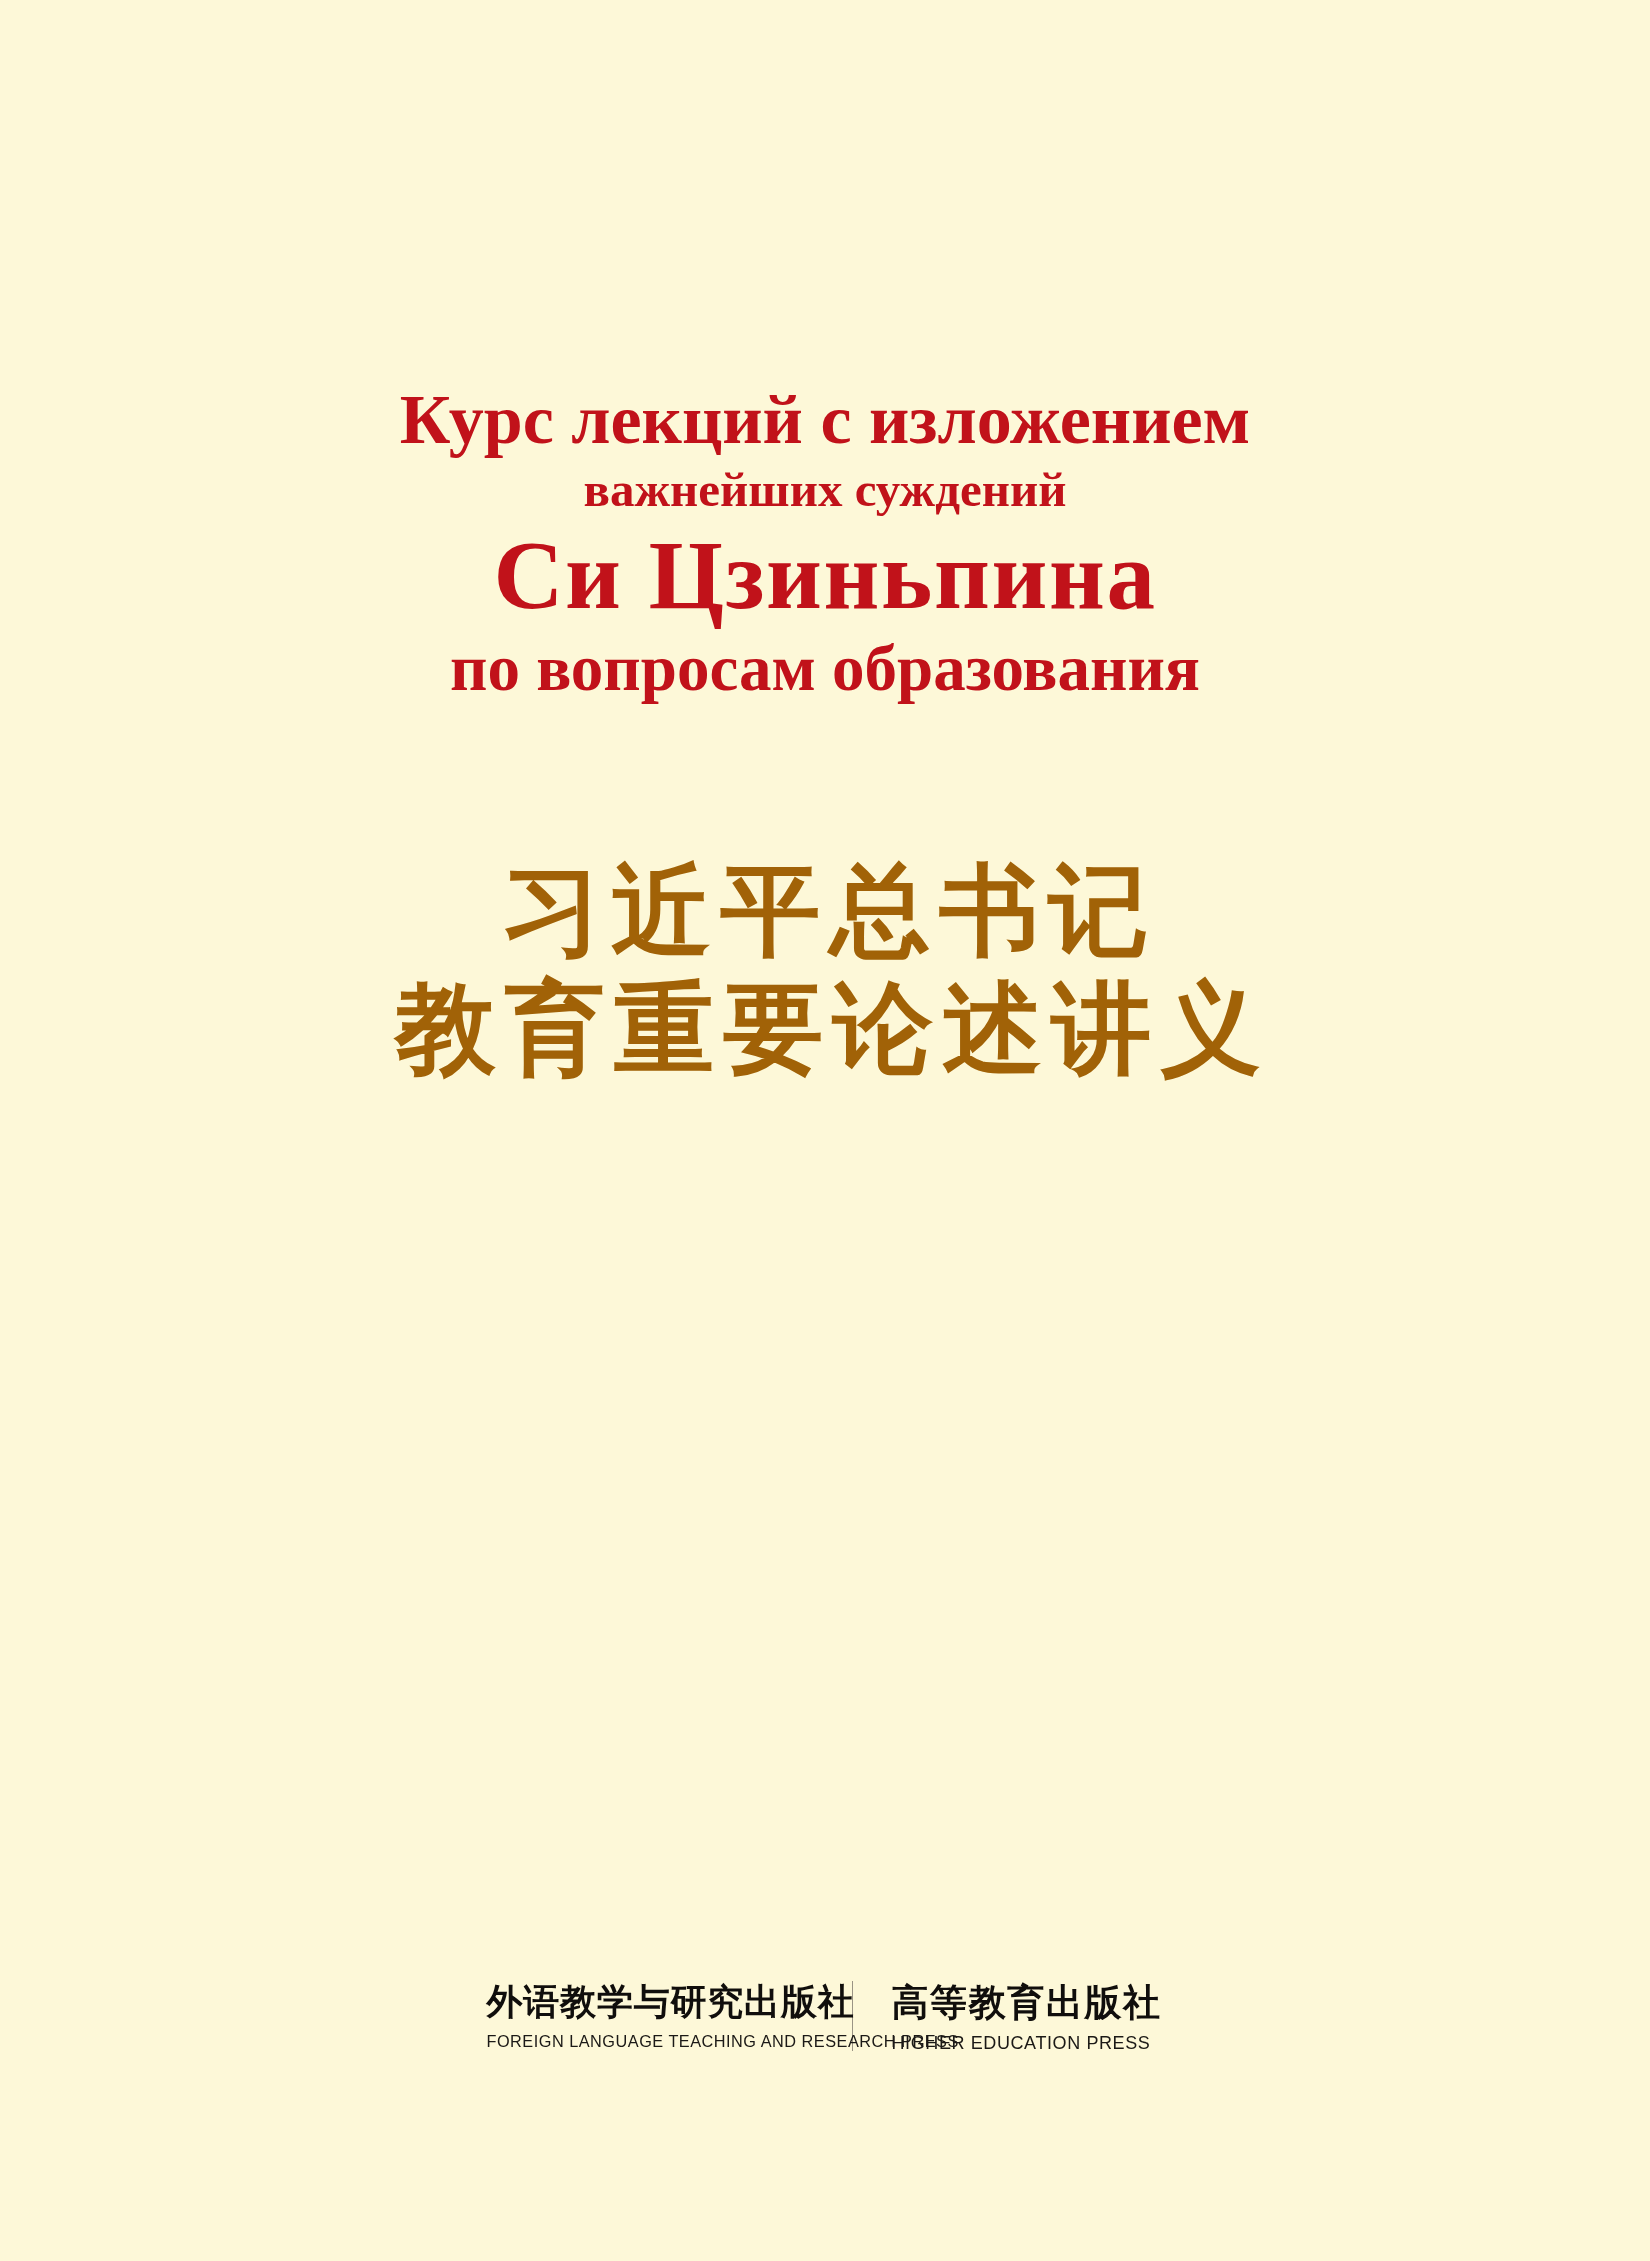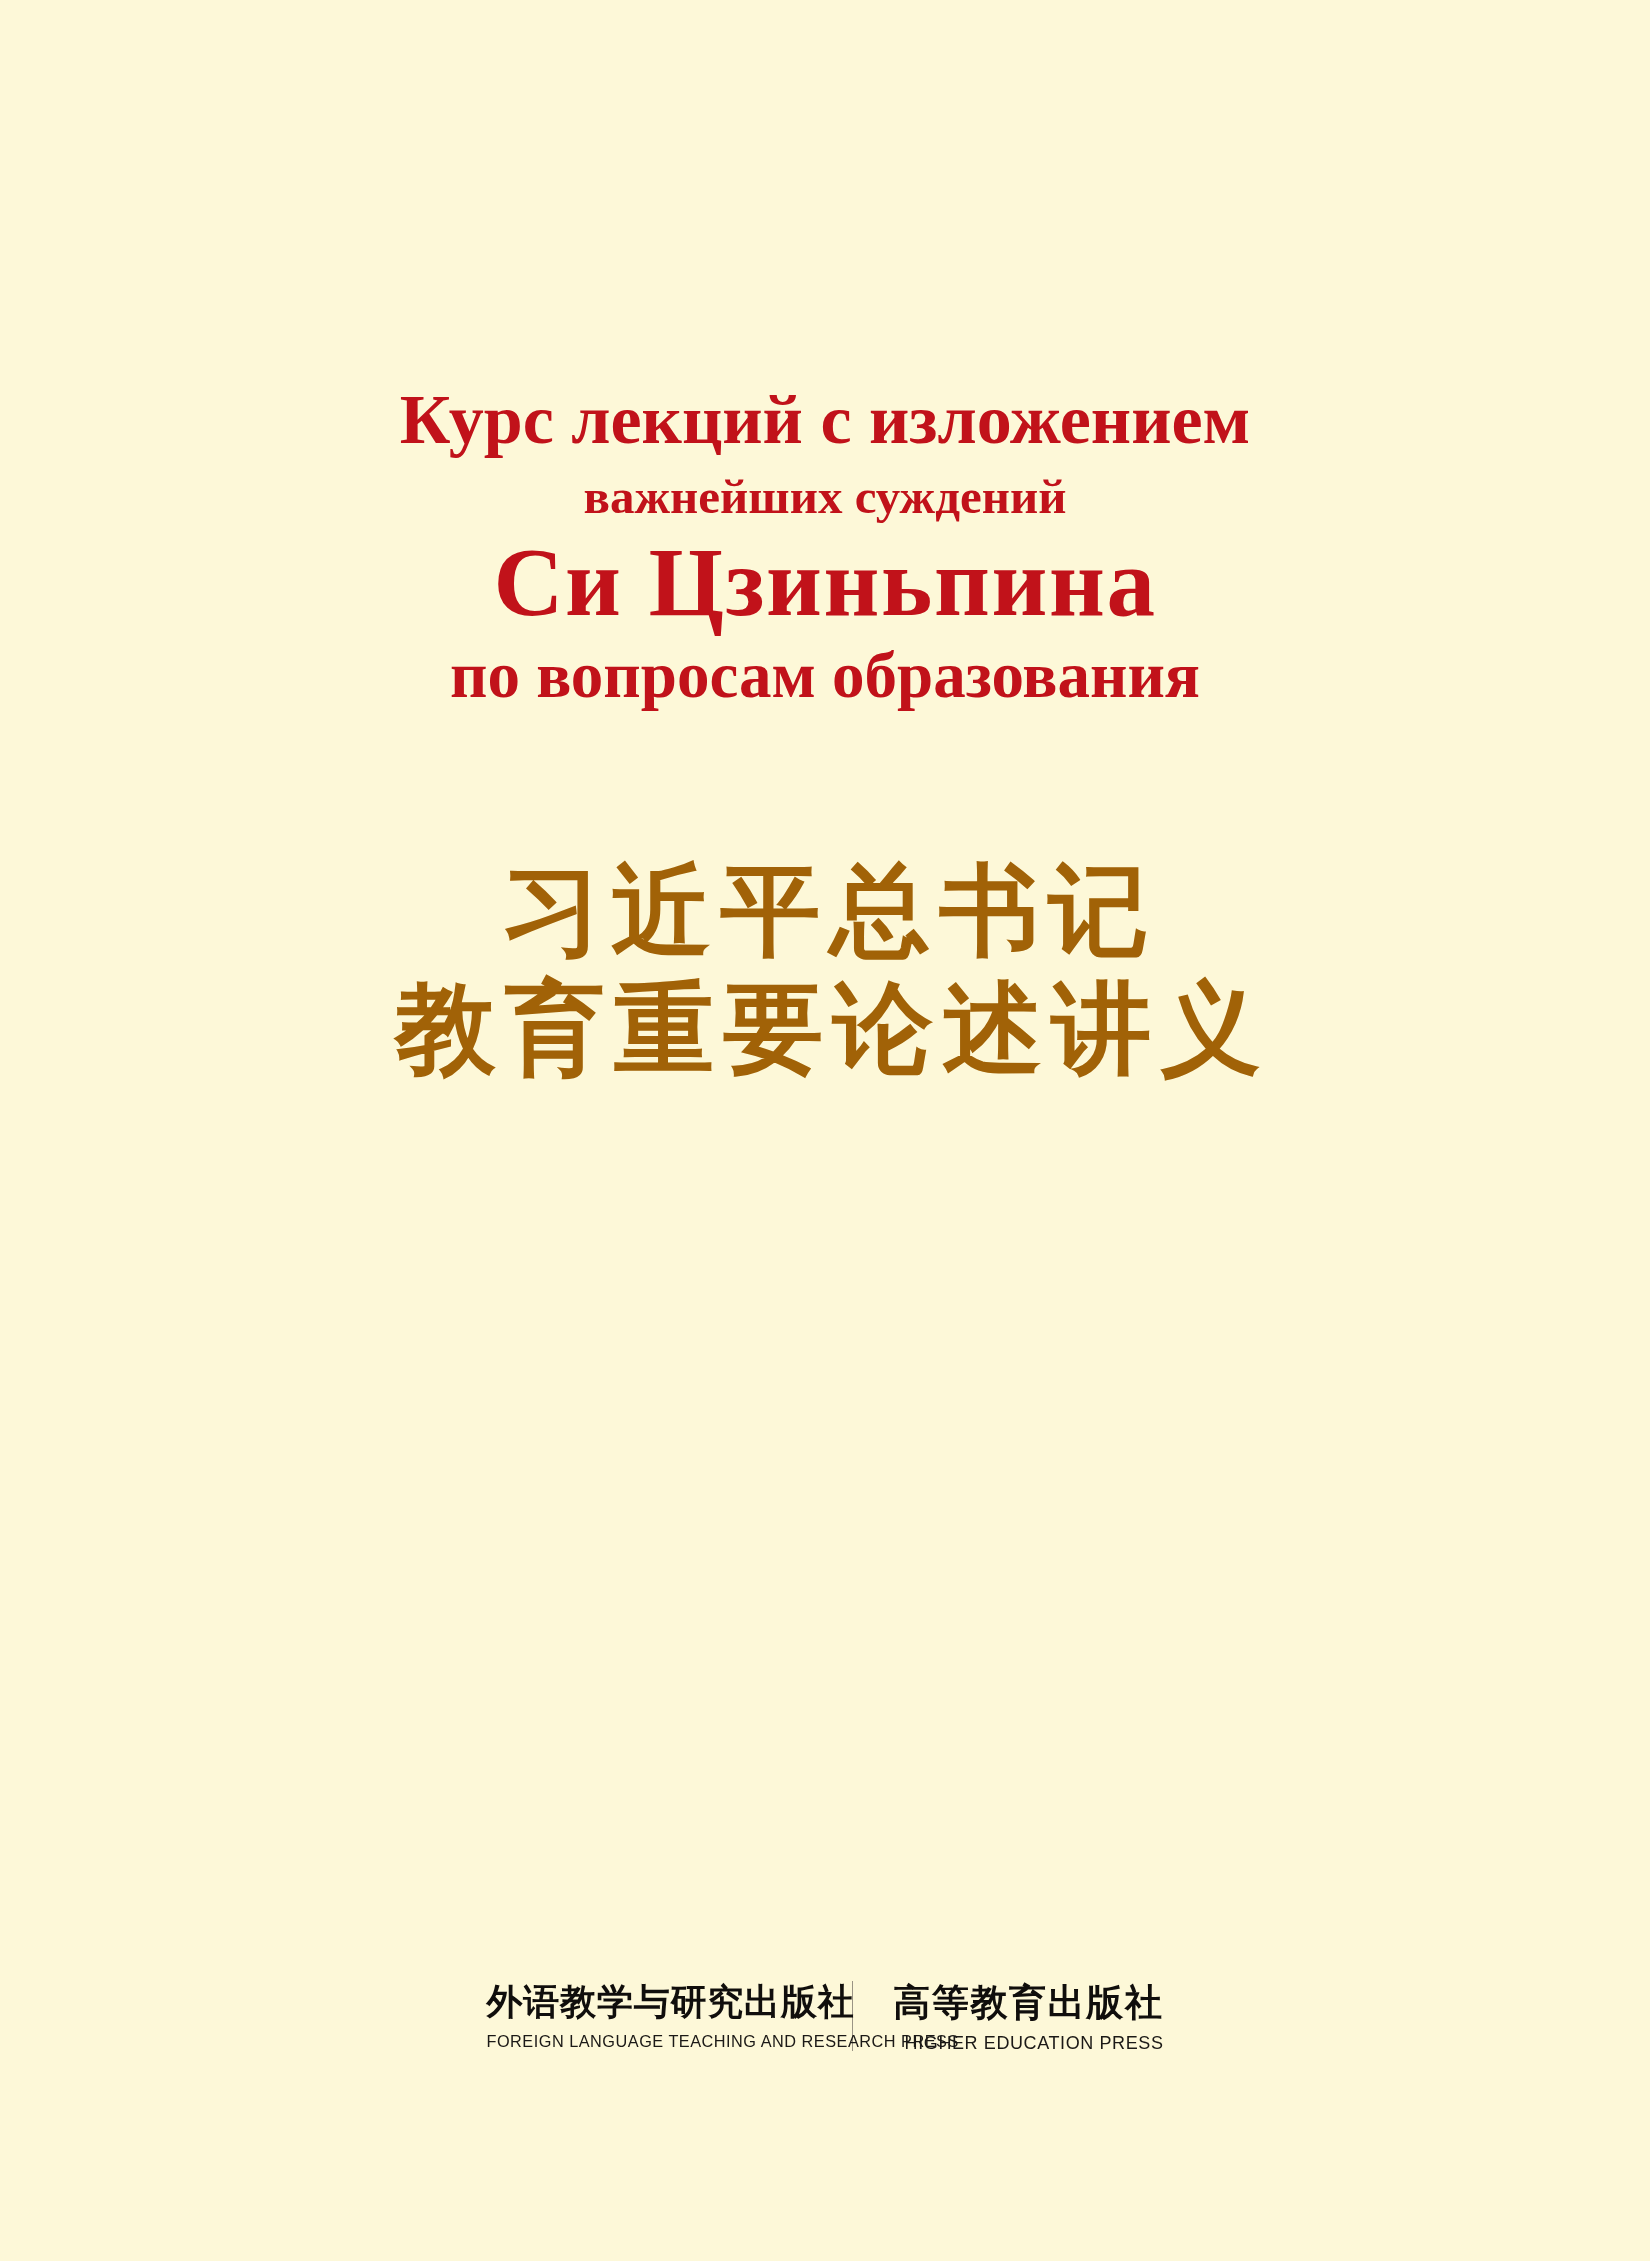--- a/index.html
+++ b/index.html
@@ -33,21 +33,21 @@
     font-weight: bold;
   }
   .ru-line {
     display: block;
     white-space: nowrap;
     line-height: 1.0;
   }
   .ru-1 {
     font-size: 70px;
     letter-spacing: 0px;
-    margin-bottom: 17px;
+    margin-bottom: 10px;
   }
   .ru-2 {
     font-size: 49px;
     letter-spacing: 0px;
     margin-bottom: 12.5px;
   }
   .ru-3 {
     font-size: 97px;
     letter-spacing: 1.6px;
     margin-bottom: 12.5px;
@@ -91,21 +91,21 @@
     left: 0;
     top: 1981px;
     width: 1650px;
     display: flex;
     justify-content: center;
     align-items: flex-start;
     gap: 0px;
   }
   .pub {
     box-sizing: border-box;
-    text-align: right;
+    text-align: left;
     color: #161412;
   }
   .pub-left {
     width: 366px;
     padding-right: 28px;
     border-right: 1.6px solid #9a9484;
   }
   .pub-right {
     width: 311px;
     padding-left: 39px;

